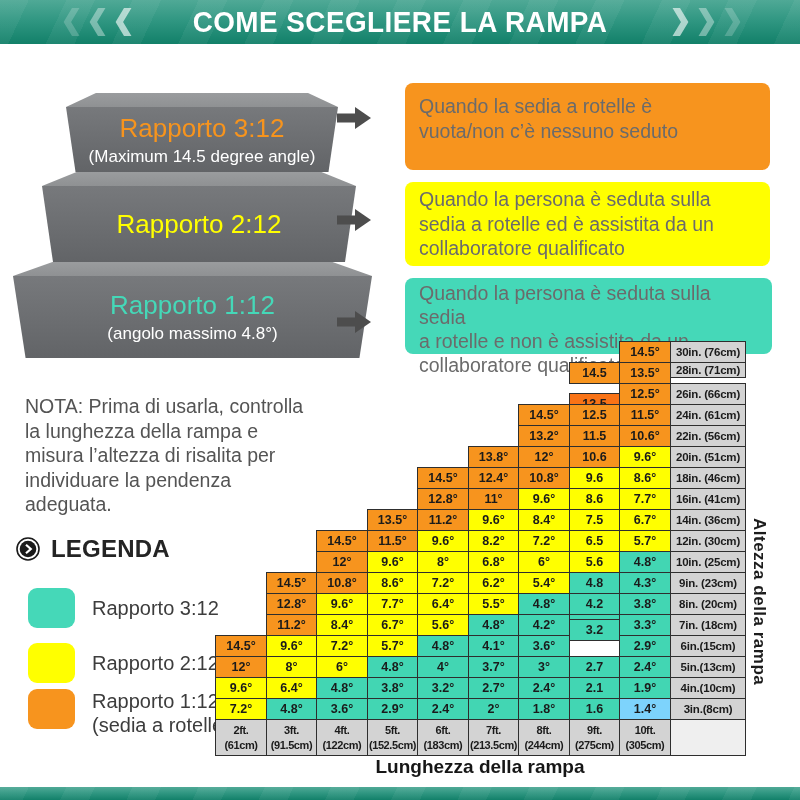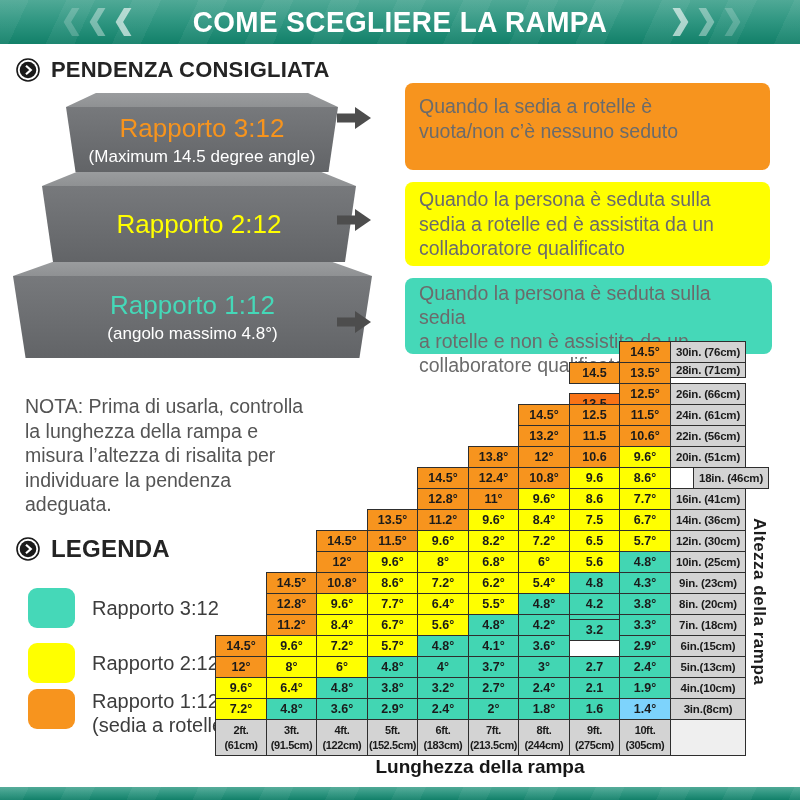--- a/index.html
+++ b/index.html
@@ -86,28 +86,20 @@
         </svg>
       <svg width="20" height="28" viewBox="0 0 20 30">
           <path d="M2 0 H10 L19 15 L10 30 H2 L11 15 Z" fill="#fff" opacity=".38"></path>
         </svg>
       <svg width="20" height="28" viewBox="0 0 20 30">
           <path d="M2 0 H10 L19 15 L10 30 H2 L11 15 Z" fill="#fff" opacity=".2"></path>
         </svg>
     </div>
   </div>
 
-  <div class="sect" style="left:16px;top:57px;font-size:22px;">
-    <svg class="bullet" width="24" height="24" viewBox="0 0 24 24">
-      <circle cx="12" cy="12" r="11" fill="none" stroke="#1a1a1a" stroke-width="1.6"></circle>
-      <circle cx="12" cy="12" r="8.3" fill="#1a1a1a"></circle>
-      <path d="M10 7.7 L14.8 12 L10 16.3" stroke="#fff" stroke-width="2.2" fill="none"></path>
-    </svg>
-    <span class="txt">PENDENZA CONSIGLIATA</span>
-  </div>
 
   <div class="face step-top" style="left:66px;top:93px;width:272px;height:14px;"></div>
   <div class="face step-front" style="left:66px;top:107px;width:272px;height:65px;">
     <span class="ratio" style="color: rgb(247, 148, 29);">Rapporto 3:12</span>
     <span class="stepnote">(Maximum 14.5 degree angle)</span>
   </div>
 
   <div class="face step-top" style="left:42px;top:172px;width:314px;height:14px;"></div>
   <div class="face step-front" style="left:42px;top:186px;width:314px;height:76px;">
     <span class="ratio" style="color: rgb(255, 255, 0);">Rapporto 2:12</span>
@@ -187,21 +179,21 @@
       <div class="cell" style="left: 253px; top: 105px; width: 51px; height: 22px; background: rgb(247, 148, 30);">13.8°</div>
       <div class="cell" style="left: 303px; top: 105px; width: 52px; height: 22px; background: rgb(247, 148, 30);">12°</div>
       <div class="cell" style="left: 354px; top: 105px; width: 51px; height: 22px; background: rgb(247, 148, 30);">10.6</div>
       <div class="cell" style="left: 404px; top: 105px; width: 52px; height: 22px; background: rgb(255, 255, 0);">9.6°</div>
       <div class="cell rowlab" style="left: 455px; top: 105px; width: 76px; height: 22px; background: rgb(211, 211, 211);">20in. (51cm)</div>
       <div class="cell" style="left: 202px; top: 126px; width: 52px; height: 22px; background: rgb(247, 148, 30);">14.5°</div>
       <div class="cell" style="left: 253px; top: 126px; width: 51px; height: 22px; background: rgb(247, 148, 30);">12.4°</div>
       <div class="cell" style="left: 303px; top: 126px; width: 52px; height: 22px; background: rgb(247, 148, 30);">10.8°</div>
       <div class="cell" style="left: 354px; top: 126px; width: 51px; height: 22px; background: rgb(255, 255, 0);">9.6</div>
       <div class="cell" style="left: 404px; top: 126px; width: 52px; height: 22px; background: rgb(255, 255, 0);">8.6°</div>
-      <div class="cell rowlab" style="left: 478px; top: 126px; width: 76px; height: 22px; background: rgb(211, 211, 211);">18in. (46cm)</div>
+      <div class="cell rowlab" style="left: 455px; top: 126px; width: 76px; height: 22px; background: rgb(211, 211, 211);">18in. (46cm)</div>
       <div class="cell" style="left: 202px; top: 147px; width: 52px; height: 22px; background: rgb(247, 148, 30);">12.8°</div>
       <div class="cell" style="left: 253px; top: 147px; width: 51px; height: 22px; background: rgb(247, 148, 30);">11°</div>
       <div class="cell" style="left: 303px; top: 147px; width: 52px; height: 22px; background: rgb(255, 255, 0);">9.6°</div>
       <div class="cell" style="left: 354px; top: 147px; width: 51px; height: 22px; background: rgb(255, 255, 0);">8.6</div>
       <div class="cell" style="left: 404px; top: 147px; width: 52px; height: 22px; background: rgb(255, 255, 0);">7.7°</div>
       <div class="cell rowlab" style="left: 455px; top: 147px; width: 76px; height: 22px; background: rgb(211, 211, 211);">16in. (41cm)</div>
       <div class="cell" style="left: 152px; top: 168px; width: 51px; height: 22px; background: rgb(247, 148, 30);">13.5°</div>
       <div class="cell" style="left: 202px; top: 168px; width: 52px; height: 22px; background: rgb(247, 148, 30);">11.2°</div>
       <div class="cell" style="left: 253px; top: 168px; width: 51px; height: 22px; background: rgb(255, 255, 0);">9.6°</div>
       <div class="cell" style="left: 303px; top: 168px; width: 52px; height: 22px; background: rgb(255, 255, 0);">8.4°</div>

